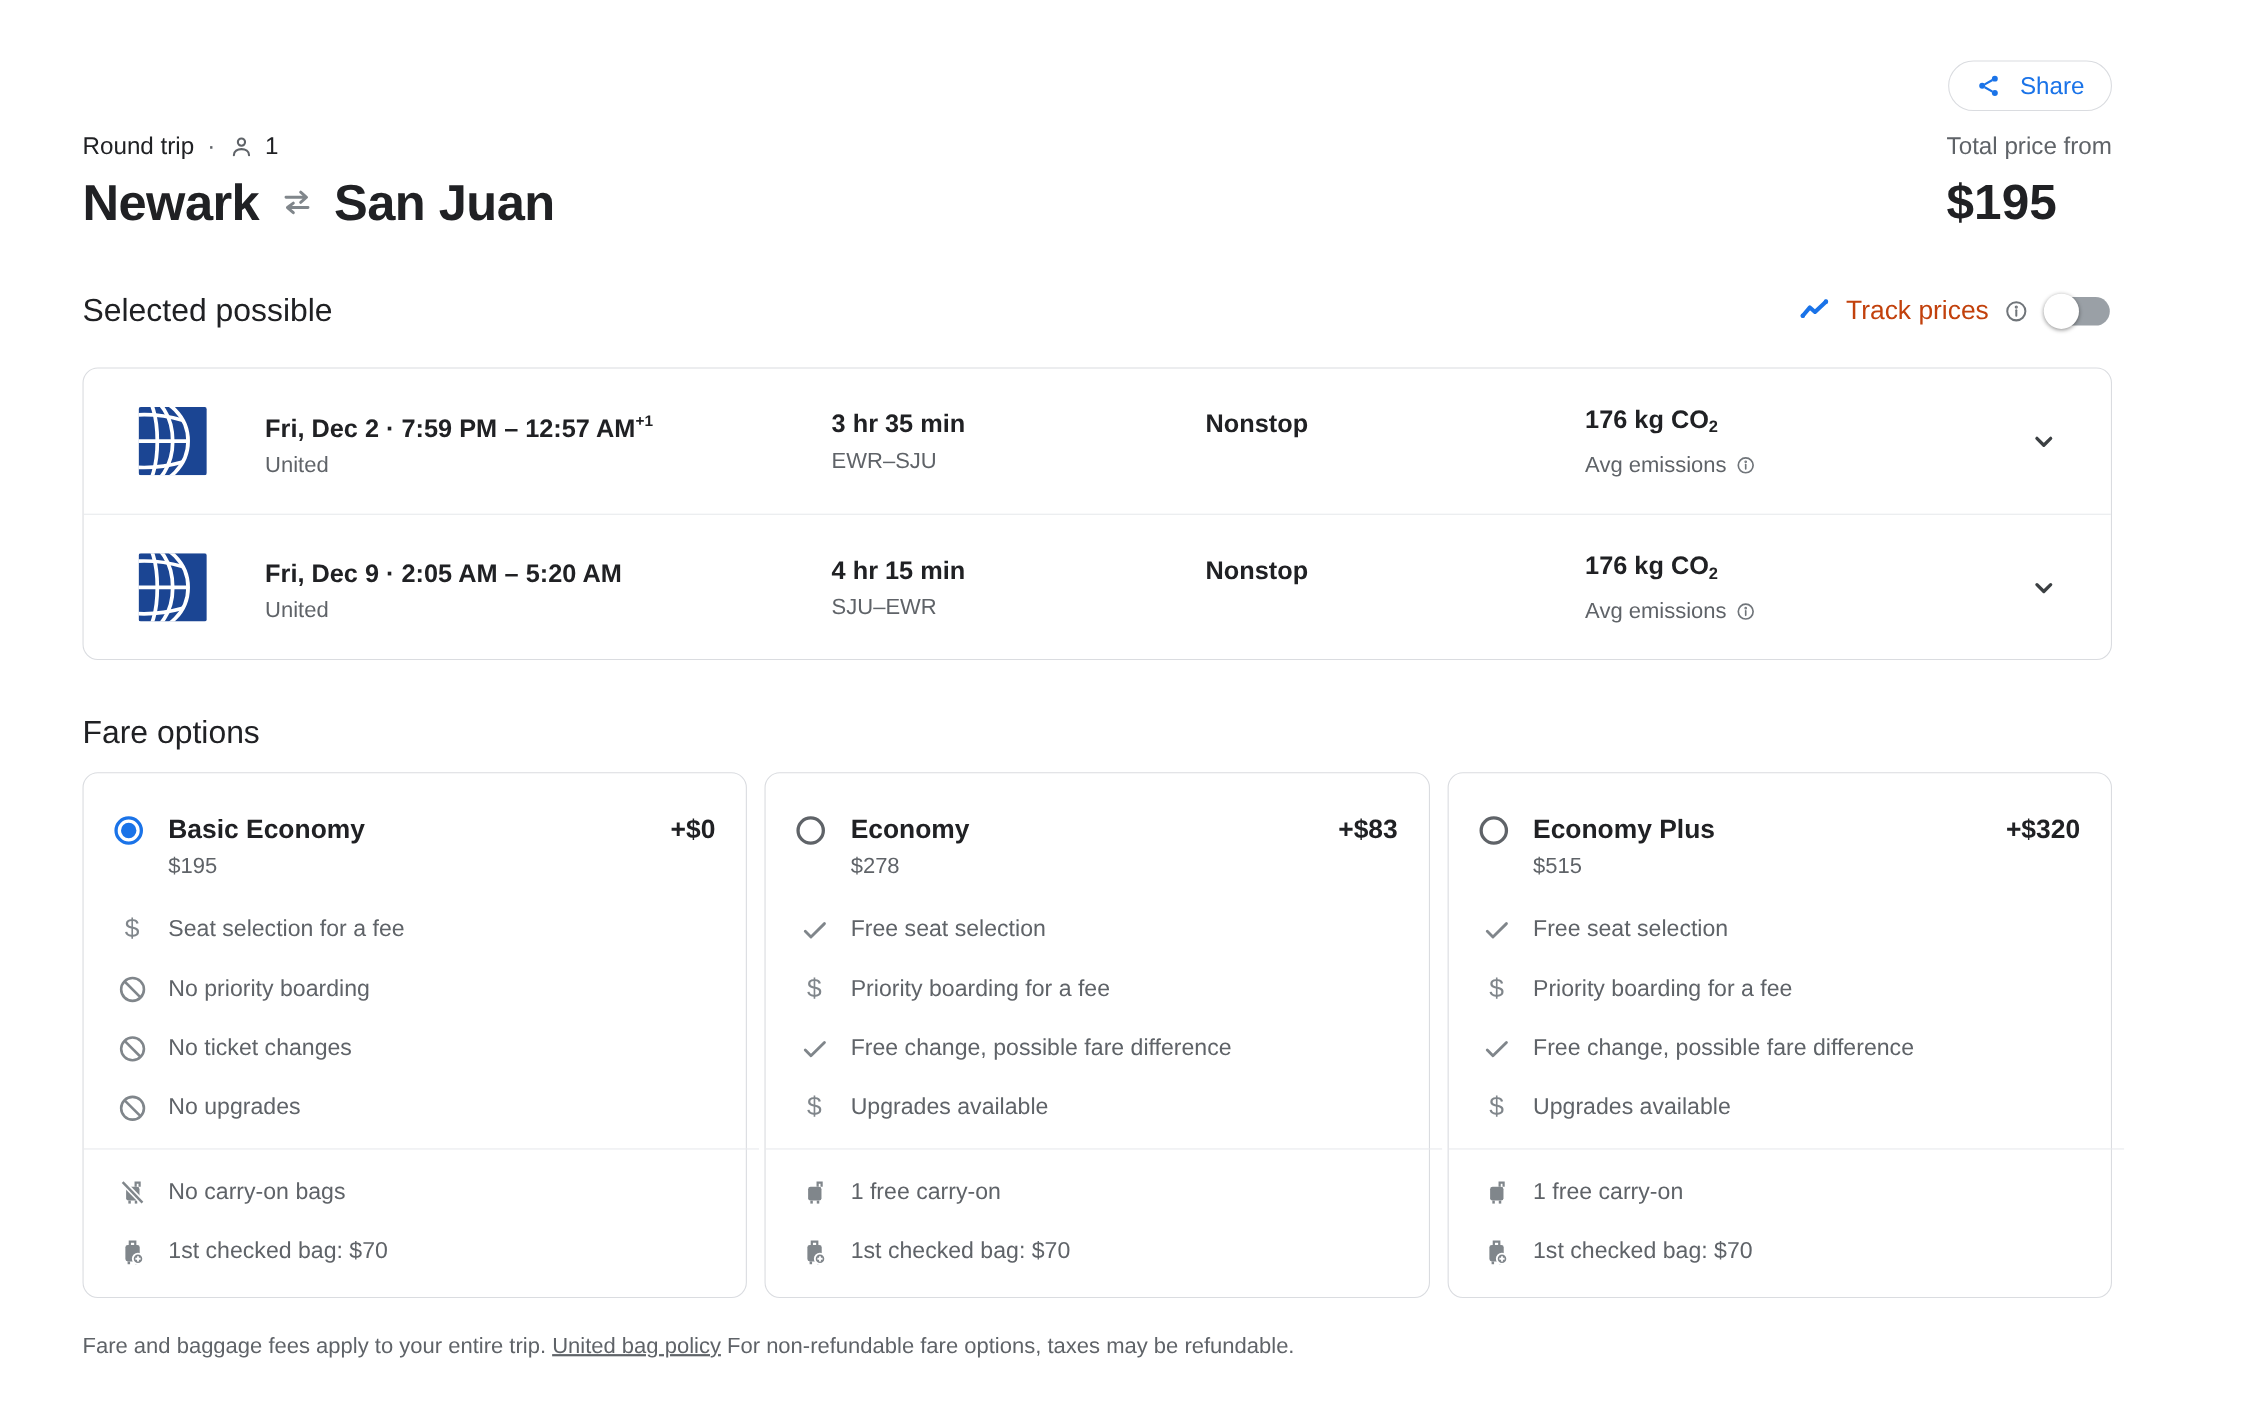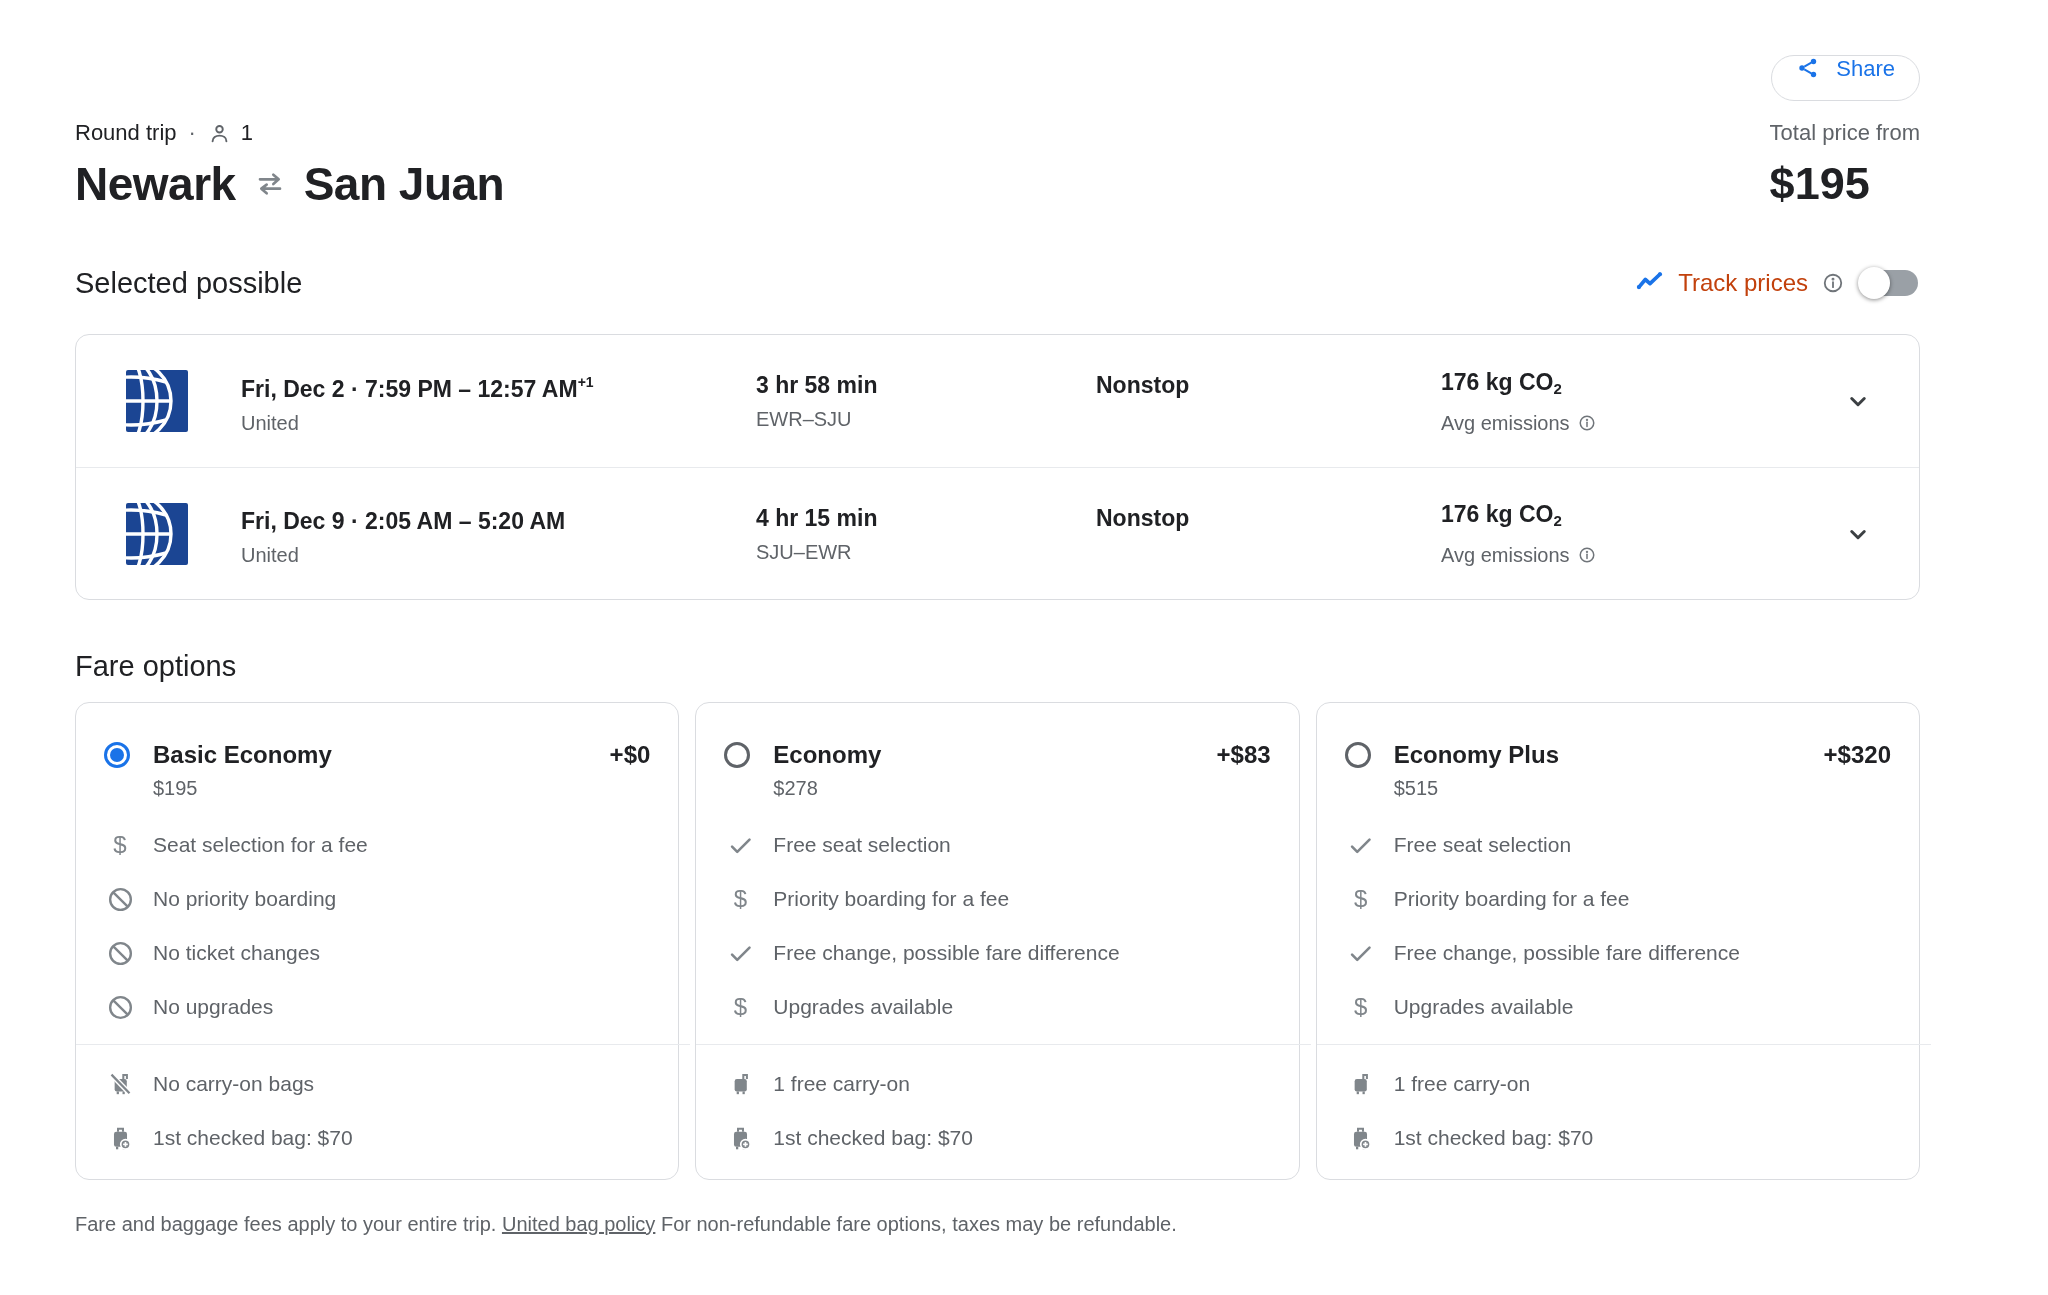--- a/index.html
+++ b/index.html
@@ -3,21 +3,21 @@
 <meta charset="utf-8">
 <style>
   * { margin:0; padding:0; box-sizing:border-box; }
   html,body { background:#fff; }
   body { font-family:"Liberation Sans", sans-serif; color:#202124; }
   .page { position:relative; width:2048px; height:1295px; background:#fff; overflow:hidden; }
   .content { padding:55px 128px 0 75px; }
 
   
   .topbar { display:flex; justify-content:flex-end; }
-  .share-btn { display:flex; align-items:flex-start; gap:16px; height:46px; padding:0 24px;
+  .share-btn { display:flex; align-items:center; gap:16px; height:46px; padding:0 24px;
     border:1px solid #dadce0; border-radius:23px; background:#fff; color:#1a73e8;
     font-size:22px; font-weight:500; cursor:pointer; }
 
   
   .header-row { display:flex; justify-content:space-between; align-items:flex-start; margin-top:17px; }
   .hdr-left .meta { display:flex; align-items:center; gap:10px; font-size:22px; color:#202124; line-height:30px; }
   .hdr-left .meta .dot { color:#5f6368; padding:0 2px; }
   .route-title { margin-top:5px; font-size:46px; font-weight:600; line-height:62px; letter-spacing:-0.5px;
     display:flex; align-items:center; gap:18px; }
   .hdr-right { text-align:left; }
@@ -169,21 +169,21 @@
             </g>
           </svg>
         </div>
         <div class="fcol fcol-main">
           <div class="fline1"><span>Fri, Dec 2 · 7:59 PM – 12:57 AM</span><sup>+1</sup></div>
           <div class="fline2">
               <span>United</span>
             </div>
         </div>
         <div class="fcol fcol-duration">
-          <div class="fline1">3 hr 58 min</div>
+          <div class="fline1">3 hr 35 min</div>
           <div class="fline2">
               <span>EWR–SJU</span>
             </div>
         </div>
         <div class="fcol fcol-stops">
           <div class="fline1">Nonstop</div>
           <div class="fline2"></div>
         </div>
         <div class="fcol fcol-emissions">
           <div class="fline1"><span>176 kg CO</span><sub>2</sub></div>

